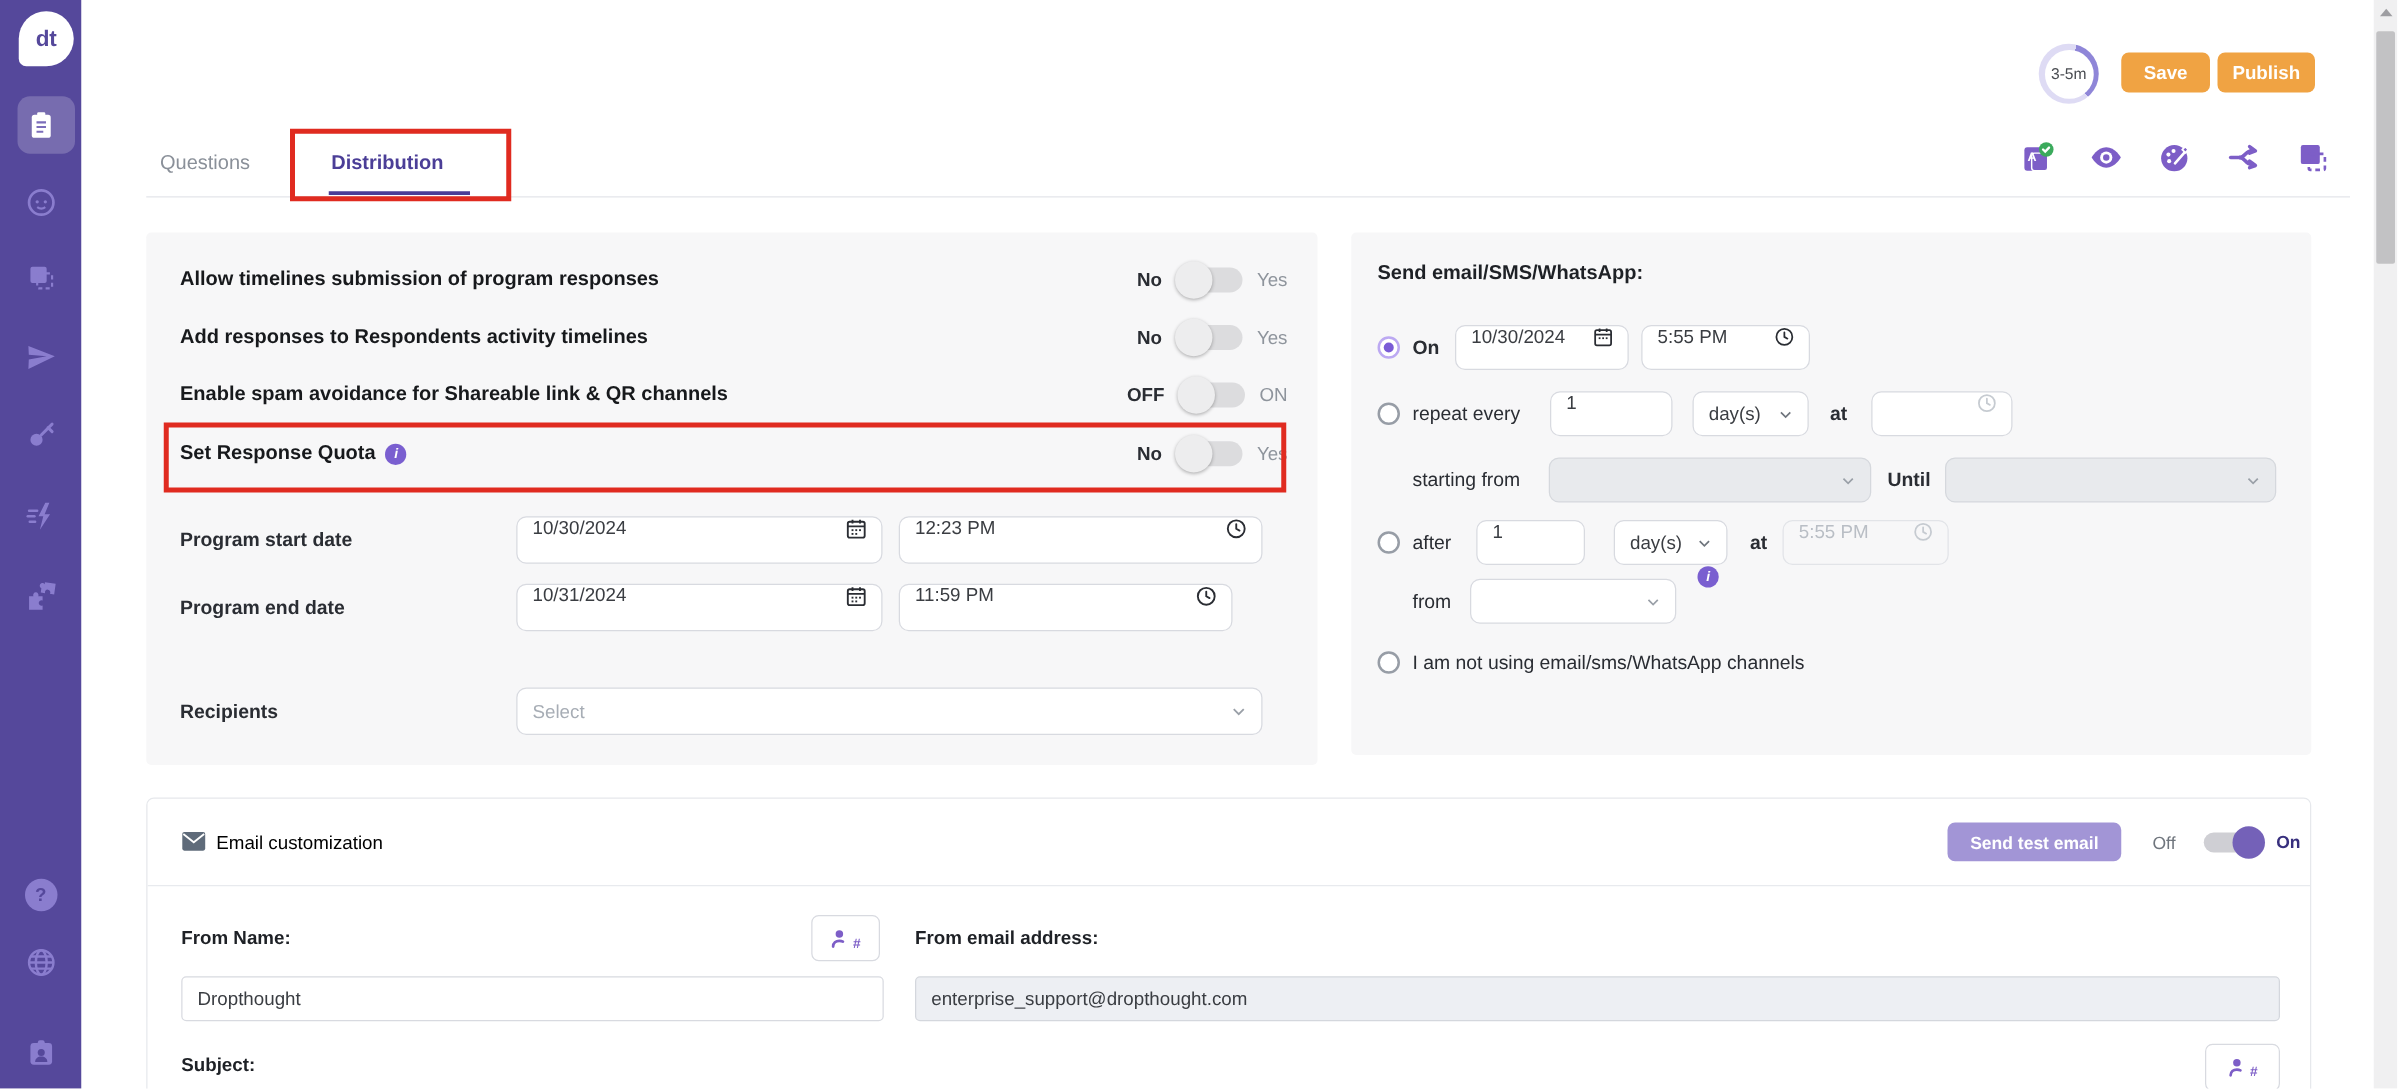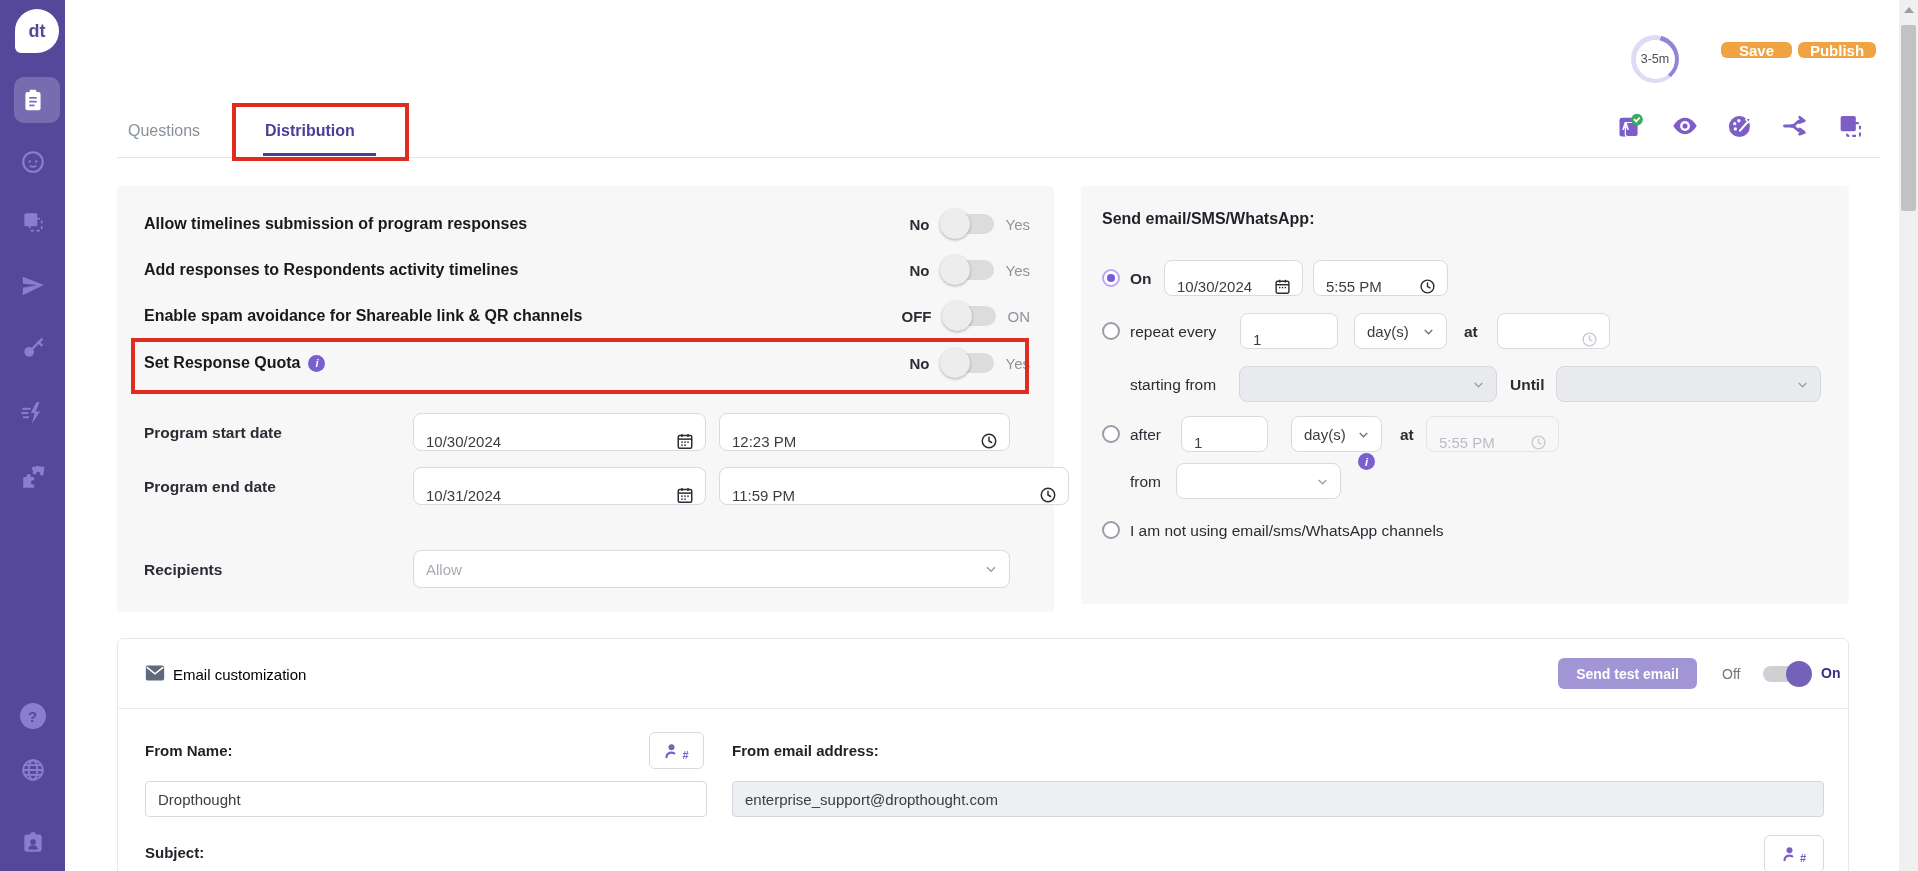--- a/index.html
+++ b/index.html
@@ -29,22 +29,22 @@
   
   .breadcrumb { position:absolute; left:118px; top:44px; display:flex; align-items:center; gap:9px; }
   .bc-root { color:#5B4BA5; font-size:15px; }
   .bc-sep { color:#3C3F45; font-size:16px; font-weight:bold; transform:scaleY(1.2); }
   .bc-current { color:#45484E; font-size:19px; }
   .timer { position:absolute; left:1631px; top:35px; width:48px; height:48px; border-radius:50%;
     background:conic-gradient(from 15deg, #8F86D8 0deg 125deg, #DEDBF4 125deg 360deg);
     display:flex; align-items:center; justify-content:center; }
   .timer-inner { width:39px; height:39px; border-radius:50%; background:#fff;
     display:flex; align-items:center; justify-content:center; font-size:12.5px; color:#4A4D52; }
-  .btn-orange { position:absolute; top:42px; height:16px; background:#F0A343; border:none; border-radius:6px;
-    color:#fff; font-weight:bold; font-size:15px; font-family:inherit; cursor:pointer;margin-left:24px; }
+  .btn-orange { position:absolute; top:42px; height:32px; background:#F0A343; border:none; border-radius:6px;
+    color:#fff; font-weight:bold; font-size:15px; font-family:inherit; cursor:pointer; }
   #save-btn { left:1697px; width:71px; }
   #publish-btn { left:1774px; width:78px; }
   .quick-icons { position:absolute; top:112px; left:1616px; display:flex; align-items:center; gap:27px; color:#7D5EC7; }
   .qi { width:28px; height:28px; position:relative; display:flex; align-items:center; justify-content:center; }
   .qi svg { width:28px; height:28px; }
   .ti-letter { position:absolute; left:6px; top:9px; color:#fff; font-size:10px; font-weight:bold; }
 
   
   .tab { position:absolute; top:122px; font-size:16px; }
   #tab-questions { left:128px; color:#8A9099; }
@@ -68,21 +68,21 @@
   .tg-on { font-size:15px; color:#8E949C; }
   .switch { width:52px; height:20px; background:#DCDCDE; border-radius:10px; position:relative; cursor:pointer; }
   .switch .knob { position:absolute; left:-2px; top:-5px; width:30px; height:30px; border-radius:50%;
     background:#EDEDEE; box-shadow:0 1px 3px rgba(0,0,0,.3); }
   .hl-quota { position:absolute; left:14px; top:152px; width:898px; height:56px; border:4px solid #E02B20; }
   .info { width:17px; height:17px; border-radius:50%; background:#7A5FD0; color:#fff; font-size:11px;
     font-weight:bold; font-style:italic; display:inline-flex; align-items:center; justify-content:center; }
 
   .fld-label { position:absolute; left:27px; font-size:15.5px; font-weight:600; color:#2A2D33; }
   .field { position:absolute; height:38px; background:#fff; border:1px solid #D8DAE0; border-radius:8px;
-    display:flex; align-items:flex-end; padding:0 11px 0 12px; }
+    display:flex; align-items:flex-start; padding:0 11px 0 12px; }
   .field input { border:none; outline:none; flex:1; min-width:0; font-size:15px; color:#3A3D42;
     font-family:inherit; background:transparent; }
   .field svg { flex:none; }
   .sel { position:absolute; height:38px; background:#fff; border:1px solid #D8DAE0; border-radius:8px;
     display:flex; align-items:center; justify-content:space-between; padding:0 10px 0 12px; cursor:pointer; }
   .sel .ph { color:#A7ADB5; font-size:15px; }
   .sel .val { color:#3A3D42; font-size:15px; }
   .sel.disabled { background:#E8EAED; border-color:#D5D8DD; }
 
   
@@ -334,31 +334,31 @@
           <line x1="3" y1="9.5" x2="21" y2="9.5"></line>
         <line x1="8" y1="2.5" x2="8" y2="6.5"></line>
           <line x1="16" y1="2.5" x2="16" y2="6.5"></line>
         <rect x="7" y="12.5" width="2" height="2" fill="#2A2D33" stroke="none"></rect>
           <rect x="11" y="12.5" width="2" height="2" fill="#2A2D33" stroke="none"></rect>
         <rect x="15" y="12.5" width="2" height="2" fill="#2A2D33" stroke="none"></rect>
           <rect x="7" y="16.5" width="2" height="2" fill="#2A2D33" stroke="none"></rect>
         <rect x="11" y="16.5" width="2" height="2" fill="#2A2D33" stroke="none"></rect>
       </svg>
     </div>
-    <div class="field" style="left:602px; top:281px; width:350px;">
+    <div class="field" style="left:602px; top:281px; width:267px;">
       <input value="11:59 PM" style="">
       <svg width="18" height="18" viewBox="0 0 24 24" fill="none" stroke="#2A2D33" stroke-width="2">
         <circle cx="12" cy="12" r="9"></circle>
           <path d="M12 7v5l3.5 2" stroke-linecap="round"></path>
       </svg>
     </div>
 
     <div class="fld-label" style="top:375px;">Recipients</div>
     <div class="sel" style="left:296px; top:364px; width:597px;">
-      <span class="ph">Allow</span>
+      <span class="ph">Select</span>
       <svg width="16" height="16" viewBox="0 0 24 24" fill="none" stroke="#9AA0A8" stroke-width="2.2">
           <path d="M6 9.5l6 6 6-6"></path>
         </svg>
     </div>
   </section>
 
   <section class="card" id="card-schedule">
     <div class="sch-title">Send email/SMS/WhatsApp:</div>
 
     <div class="radio sel-on" style="left:21px; top:83px;"></div>

